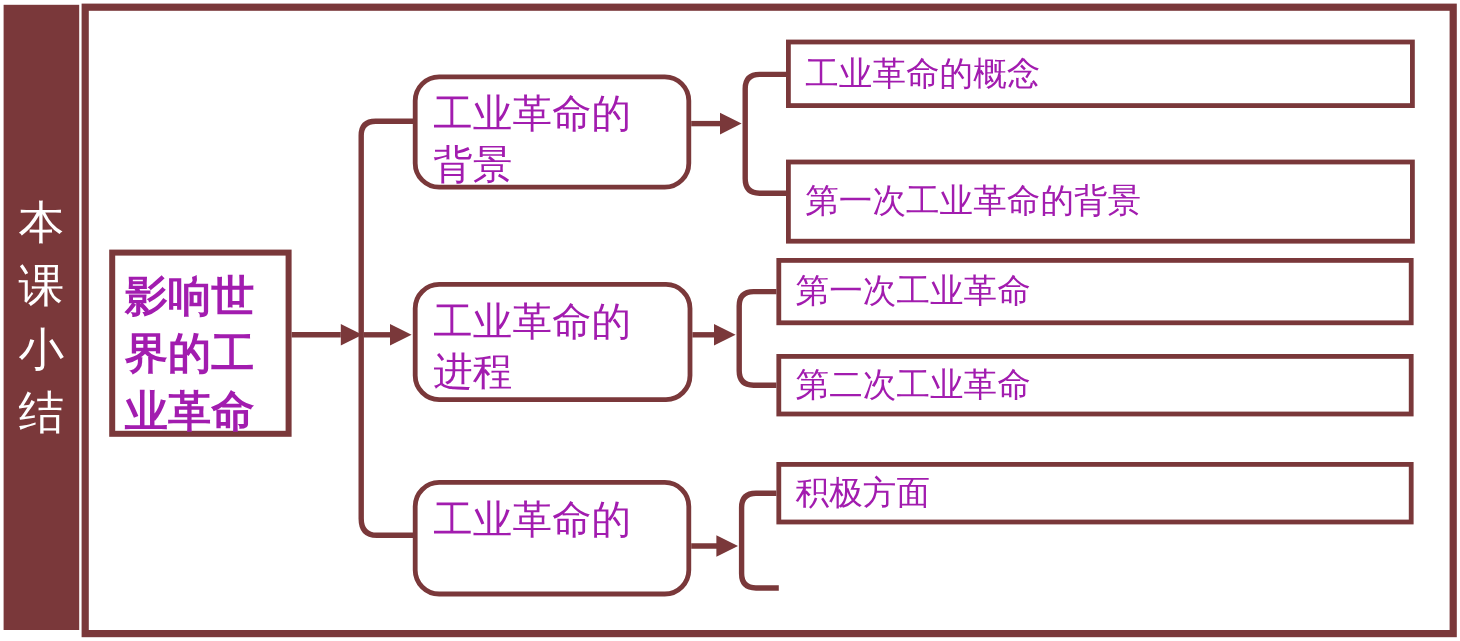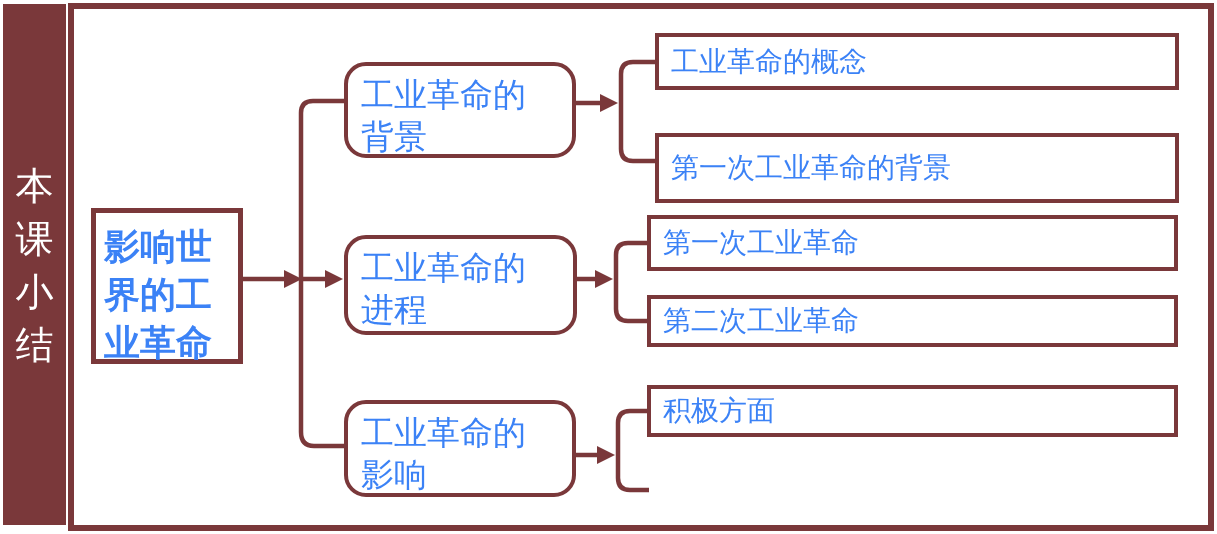--- a/index.html
+++ b/index.html
@@ -50,21 +50,21 @@
     stroke: #7a383a;
     stroke-width: 4.5px;
   }
   svg.connectors polygon.head { fill: #7a383a; stroke: none; }
   
   .node {
     position: absolute;
     background: #ffffff;
     border: 4px solid #7a383a;
     box-sizing: border-box;
-    color: #3b82f6;
+    color: #a21caf;
     z-index: 2;
   }
   .root-box {
     left: 91px; top: 208px;
     width: 152px; height: 156px;
     border-width: 5px;
     padding: 10px 2px 0 8px;
     font-size: 36px;
     line-height: 48px;
     font-weight: bold;
@@ -138,21 +138,20 @@
   <div class="node mid-box b0">
     <div>工业革命的</div>
     <div>背景</div>
   </div>
   <div class="node mid-box b1">
     <div>工业革命的</div>
     <div>进程</div>
   </div>
   <div class="node mid-box b2">
     <div>工业革命的</div>
-    <div>影响</div>
   </div>
 
   <div class="node child-box c00">
     <span>工业革命的概念</span>
   </div>
   <div class="node child-box c01">
     <span>第一次工业革命的背景</span>
   </div>
   <div class="node child-box c10">
     <span>第一次工业革命</span>

